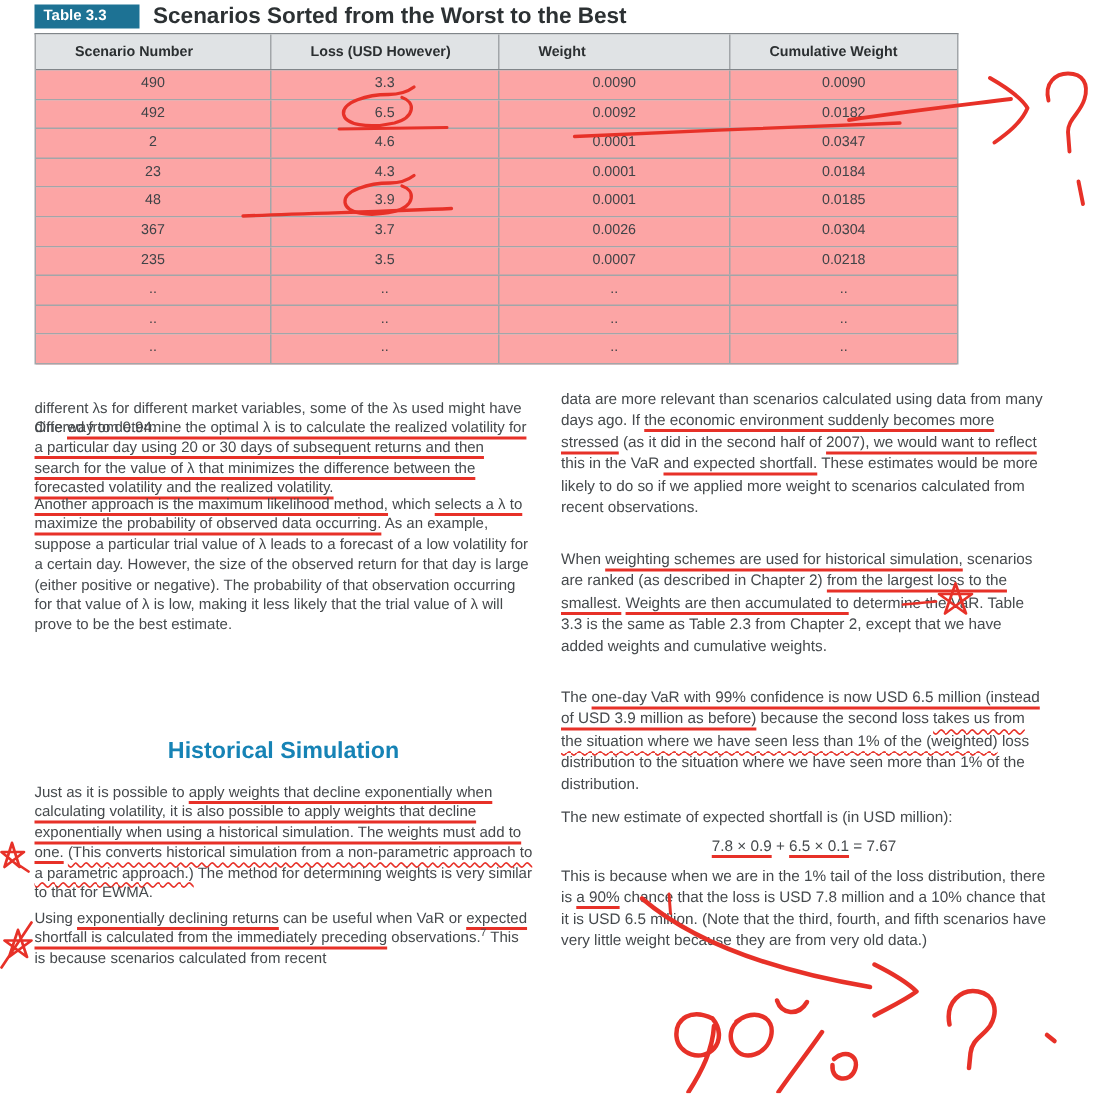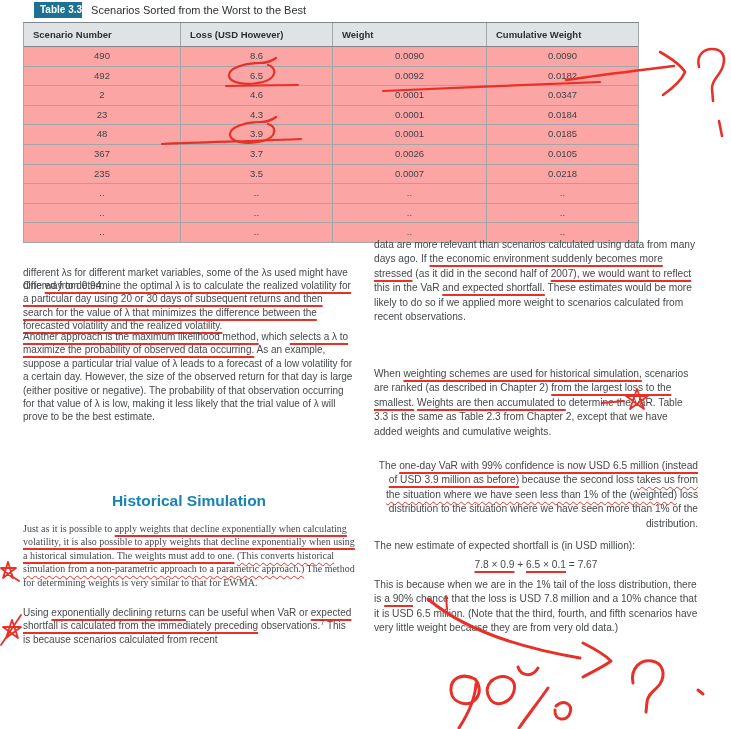--- a/index.html
+++ b/index.html
@@ -10,55 +10,55 @@
     --tbl-border:#a2a6a9;
     --tbl-border-dark:#81868a;
   }
   html,body{margin:0;padding:0;background:#fff;}
   .page{
     position:relative;width:731px;height:729px;background:#ffffff;overflow:hidden;
     font-family:"Liberation Sans",sans-serif;color:var(--ink);
   }
   
   .table-caption{position:absolute;left:23px;top:2px;display:flex;align-items:center;gap:9px;}
-  .badge{background:var(--badge-blue);color:#fff;font-weight:bold;font-size:10px;padding:2px 0 3px 6px;margin-left:11px;}
-  .table-title{font-weight:normal;font-size:11px;color:#2c3133;}
+  .badge{background:var(--badge-blue);color:#fff;font-weight:bold;font-size:10px;padding:2px 22px 3px 6px;}
+  .table-title{font-weight:bold;font-size:15px;color:#2c3133;}
   .dtable{
     position:absolute;left:23px;top:22px;width:614px;
     border-top:1px solid var(--tbl-border-dark);
     border-left:1px solid var(--tbl-border);
     border-right:1px solid var(--tbl-border);
   }
   .thead{display:grid;grid-template-columns:157px 152px 154px 151px;background:#e0e3e5;height:23px;
     border-bottom:1.5px solid var(--tbl-border-dark);}
-  .hcell{font-weight:bold;font-size:9.5px;color:#2b2f31;line-height:23px;padding-left:9px;
+  .hcell{font-weight:bold;font-size:9.5px;color:#2b2f31;line-height:23px;padding-left:26px;
     border-right:1px solid var(--tbl-border);white-space:nowrap;overflow:hidden;}
   .hcell:last-child{border-right:none;}
   .trow{display:grid;grid-template-columns:157px 152px 154px 151px;height:18.6px;background:#fca5a5;
     border-bottom:1px solid var(--tbl-border);}
   .tcell{font-size:9.5px;color:#3f4347;text-align:center;line-height:18.6px;
     border-right:1px solid var(--tbl-border);}
   .tcell:last-child{border-right:none;}
   
   .col{position:absolute;top:0;height:729px;}
   #left-col{left:23px;width:332px;}
   #right-col{left:374px;width:324px;}
   .blk{position:absolute;left:0;width:100%;font-size:10px;line-height:13.4px;color:var(--ink);}
   #right-col .blk{font-size:10.2px;line-height:14.4px;}
   .blk.h2{font-size:15.5px;line-height:17px;font-weight:bold;color:var(--head-blue);}
   .blk.formula{text-align:center;font-size:10.5px;padding-right:88px;}
   #left-col  .blk:nth-child(1){top:250px;margin-top:16px;}
   #left-col  .blk:nth-child(2){top:279px;}
   #left-col  .blk:nth-child(3){top:330px;}
   #left-col  .blk:nth-child(4){top:492px;text-align:center;}
-  #left-col  .blk:nth-child(5){top:522px;font-family:Liberation Serif, serif;}
+  #left-col  .blk:nth-child(5){top:522px;}
   #left-col  .blk:nth-child(6){top:606px;}
-  #right-col .blk:nth-child(1){top:238px;}
+  #right-col .blk:nth-child(1){top:260px;}
   #right-col .blk:nth-child(2){top:367px;}
-  #right-col .blk:nth-child(3){top:459px;text-align:right;}
+  #right-col .blk:nth-child(3){top:459px;}
   #right-col .blk:nth-child(4){top:539px;}
   #right-col .blk:nth-child(5){top:558px;}
   #right-col .blk:nth-child(6){top:578px;}
   .rl{text-decoration:underline;text-decoration-color:var(--red);
       text-decoration-thickness:1.5px;text-underline-offset:2.5px;}
   .rlw{text-decoration:underline;text-decoration-style:wavy;text-decoration-color:var(--red);
       text-decoration-thickness:1px;text-underline-offset:2.5px;}
   .sup{font-size:7px;vertical-align:super;line-height:0;}
   
   .overlay{position:absolute;left:0;top:0;width:731px;height:729px;pointer-events:none;}
@@ -77,21 +77,21 @@
   <div class="dtable">
     <div class="thead" id="thead">
         <div class="hcell">Scenario Number</div>
         <div class="hcell">Loss (USD However)</div>
         <div class="hcell">Weight</div>
         <div class="hcell">Cumulative Weight</div>
       </div>
     <div id="tbody">
         <div class="trow">
           <div class="tcell">490</div>
-          <div class="tcell">8.6</div>
+          <div class="tcell">3.3</div>
           <div class="tcell">0.0090</div>
           <div class="tcell">0.0090</div>
         </div>
         <div class="trow">
           <div class="tcell">492</div>
           <div class="tcell">6.5</div>
           <div class="tcell">0.0092</div>
           <div class="tcell">0.0182</div>
         </div>
         <div class="trow">
@@ -109,21 +109,21 @@
         <div class="trow">
           <div class="tcell">48</div>
           <div class="tcell">3.9</div>
           <div class="tcell">0.0001</div>
           <div class="tcell">0.0185</div>
         </div>
         <div class="trow">
           <div class="tcell">367</div>
           <div class="tcell">3.7</div>
           <div class="tcell">0.0026</div>
-          <div class="tcell">0.0105</div>
+          <div class="tcell">0.0304</div>
         </div>
         <div class="trow">
           <div class="tcell">235</div>
           <div class="tcell">3.5</div>
           <div class="tcell">0.0007</div>
           <div class="tcell">0.0218</div>
         </div>
         <div class="trow">
           <div class="tcell">..</div>
           <div class="tcell">..</div>

